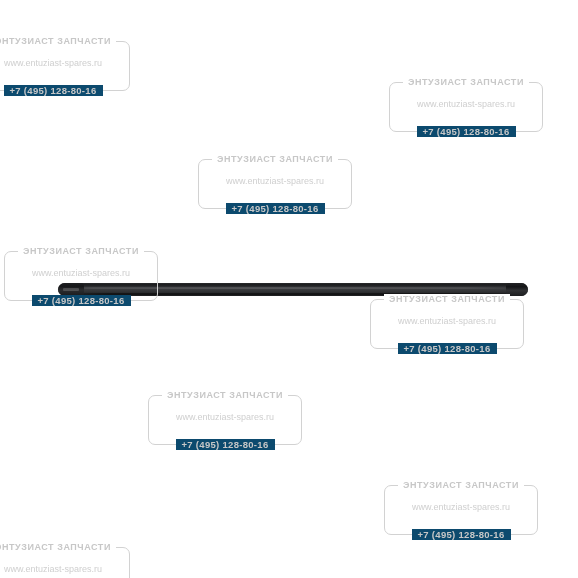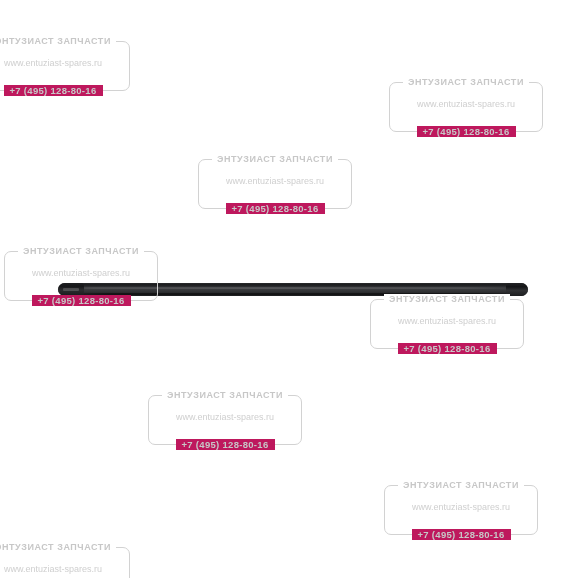--- a/index.html
+++ b/index.html
@@ -165,21 +165,21 @@
     bottom: 1px;
     text-align: center;
     font-size: 9.5px;
     font-weight: bold;
     letter-spacing: 0.3px;
     line-height: 16px;
     color: #c7c7c7;
     white-space: nowrap;
   }
   .wm-phone span {
-    background: #be185d;
+    background: #0c4a6e;
     padding: 0 6px;
   }
 </style>
 </head>
 <body>
 
 <div id="stage">
 
   <div id="product-photo">
     <div class="rod">

